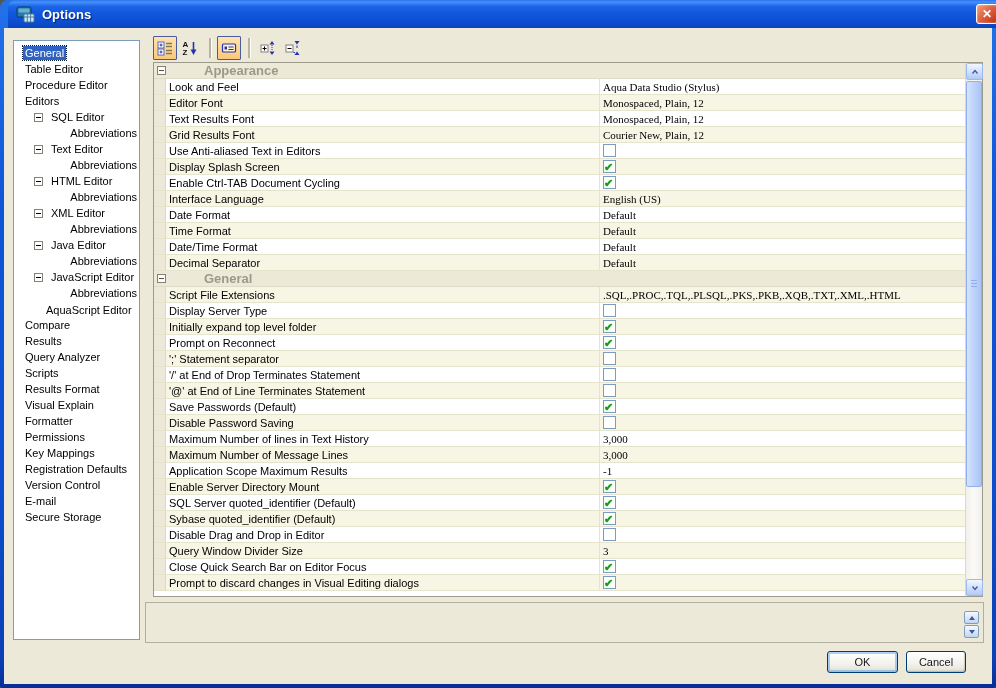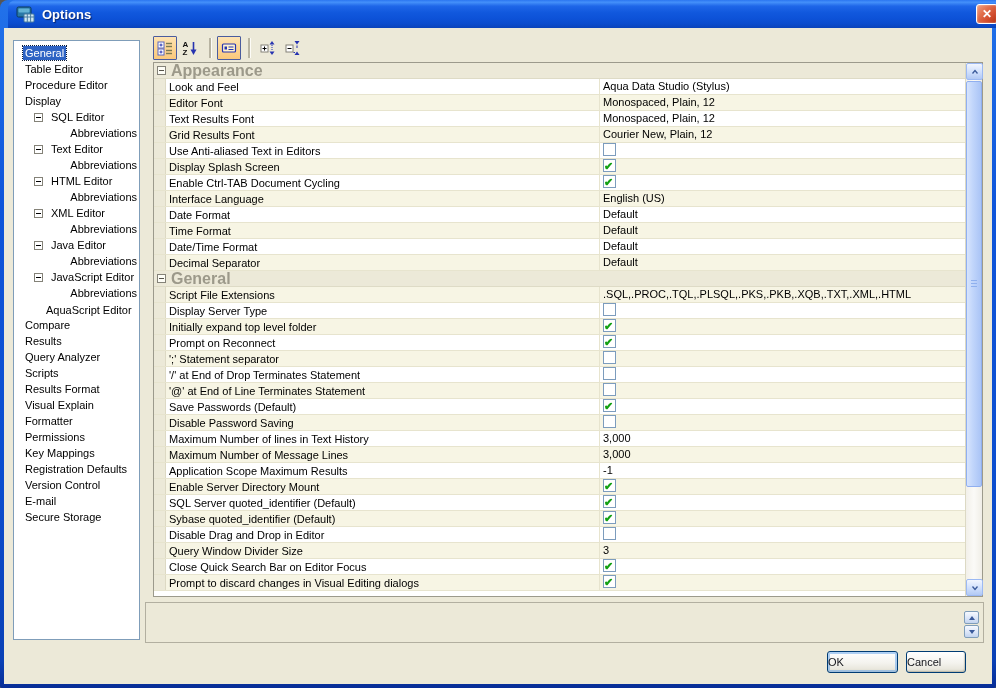--- a/index.html
+++ b/index.html
@@ -38,27 +38,27 @@
   .tb-btn.pressed{border:1px solid #4a5c9e;
     background:linear-gradient(180deg,#fee3b2 0%,#fcd38f 60%,#f9c87c 100%);}
   .tb-sep{width:2px;height:20px;margin:0 6px;background:#b8b4a2;box-shadow:1px 0 0 #fdfcf7;flex:none;}
 
   
   .grid{position:absolute;left:149px;top:34px;width:830px;height:535px;border:1px solid #9c9a8c;background:#fff;}
   .rows{position:absolute;left:0;top:0;right:17px;bottom:0;overflow:hidden;}
   .prow{display:flex;height:16px;border-bottom:1px solid #e7e4ce;font-size:11px;line-height:14px;color:#000;}
   .prow .gutter{width:12px;flex:none;background:#ece9d8;border-right:1px solid #ddd9c4;}
   .prow .lbl{width:434px;flex:none;padding:1px 2px 0 3px;border-right:1px solid #e7e4ce;overflow:hidden;white-space:nowrap;}
-  .prow .val{flex:1;padding-left:3px;display:flex;overflow:hidden;white-space:nowrap;}
+  .prow .val{flex:1;padding-left:3px;display:flex;align-items:center;overflow:hidden;white-space:nowrap;font-family:Liberation Serif, serif;}
   .prow.cream .lbl,.prow.cream .val{background:#f7f5e4;}
   .prow.white .lbl,.prow.white .val{background:#ffffff;}
   .prow.header{background:#ece9d8;border-bottom:1px solid #dedbc6;align-items:center;}
   .prow.header .hbox{width:9px;height:9px;border:1px solid #848278;background:#fdfdf6;position:relative;margin:0 5px 0 3px;flex:none;}
   .prow.header .hbox::after{content:'';position:absolute;left:1px;right:1px;top:3px;height:1px;background:#55524a;}
-  .prow.header .htitle{font-weight:bold;color:#9c998a;font-size:16px;}
+  .prow.header .htitle{font-weight:bold;color:#9c998a;font-size:13px;margin-left:33px;}
   .cb{width:13px;height:13px;border:1px solid #7c9cbd;background:#fff;position:relative;flex:none;margin-top:0px;}
   .cb.checked::after{content:'\2714';position:absolute;left:0px;top:-1px;font-size:11px;font-weight:bold;color:#13a013;}
 
   
   .vscroll{position:absolute;top:0;right:0;bottom:0;width:17px;border-left:1px solid #dcd9c4;
     background:linear-gradient(90deg,#f2f0ea 0%,#fbfaf7 50%,#f0eee7 100%);}
   .sb-btn{position:absolute;left:0;width:17px;height:17px;border:1px solid #9cb9f3;border-radius:2px;
     background:linear-gradient(180deg,#f2f6ff 0%,#cfdffc 55%,#b2c9f4 100%);display:flex;align-items:center;justify-content:center;}
   .sb-btn.up{top:0;}
   .sb-btn.down{bottom:0;}
@@ -73,21 +73,21 @@
   .spin{position:absolute;right:4px;width:15px;height:13px;border:1px solid #7f9db9;border-radius:2px;
     background:linear-gradient(180deg,#f6f9ff 0%,#d9e4f7 60%,#c3d4ef 100%);display:flex;align-items:center;justify-content:center;}
   .spin.up{top:8px;}
   .spin.down{top:22px;}
   .tri-up{width:0;height:0;border-left:3px solid transparent;border-right:3px solid transparent;border-bottom:4px solid #3a5a9b;}
   .tri-down{width:0;height:0;border-left:3px solid transparent;border-right:3px solid transparent;border-top:4px solid #3a5a9b;}
 
   
   .btn{position:absolute;top:623px;height:22px;border:1px solid #003c74;border-radius:3px;
     background:linear-gradient(180deg,#ffffff 0%,#f4f3ee 55%,#e9e7dd 85%,#d8d5c5 100%);
-    font-family:"Liberation Sans",sans-serif;font-size:11px;color:#15161c;text-align:left;line-height:20px;}
+    font-family:"Liberation Sans",sans-serif;font-size:11px;color:#15161c;text-align:center;line-height:20px;}
   .btn.ok{left:823px;width:71px;box-shadow:inset 0 0 0 2px rgba(110,170,235,.55);}
   .btn.cancel{left:902px;width:60px;box-shadow:inset -1px -1px 1px rgba(160,158,140,.5);}
 </style>
 </head>
 <body>
 
 <div class="window">
   <div class="frame"></div>
 
   <div class="titlebar">
@@ -111,21 +111,21 @@
         <div class="tree-item lvl0">
           <span class="tree-label selected">General</span>
         </div>
         <div class="tree-item lvl0">
           <span class="tree-label">Table Editor</span>
         </div>
         <div class="tree-item lvl0">
           <span class="tree-label">Procedure Editor</span>
         </div>
         <div class="tree-item lvl0">
-          <span class="tree-label">Display</span>
+          <span class="tree-label">Editors</span>
         </div>
         <div class="tree-item lvl1">
           <span class="tgl"></span>
           <span class="tree-label">SQL Editor</span>
         </div>
         <div class="tree-item lvl2">
           <span class="tree-label">Abbreviations</span>
         </div>
         <div class="tree-item lvl1">
           <span class="tgl"></span>

